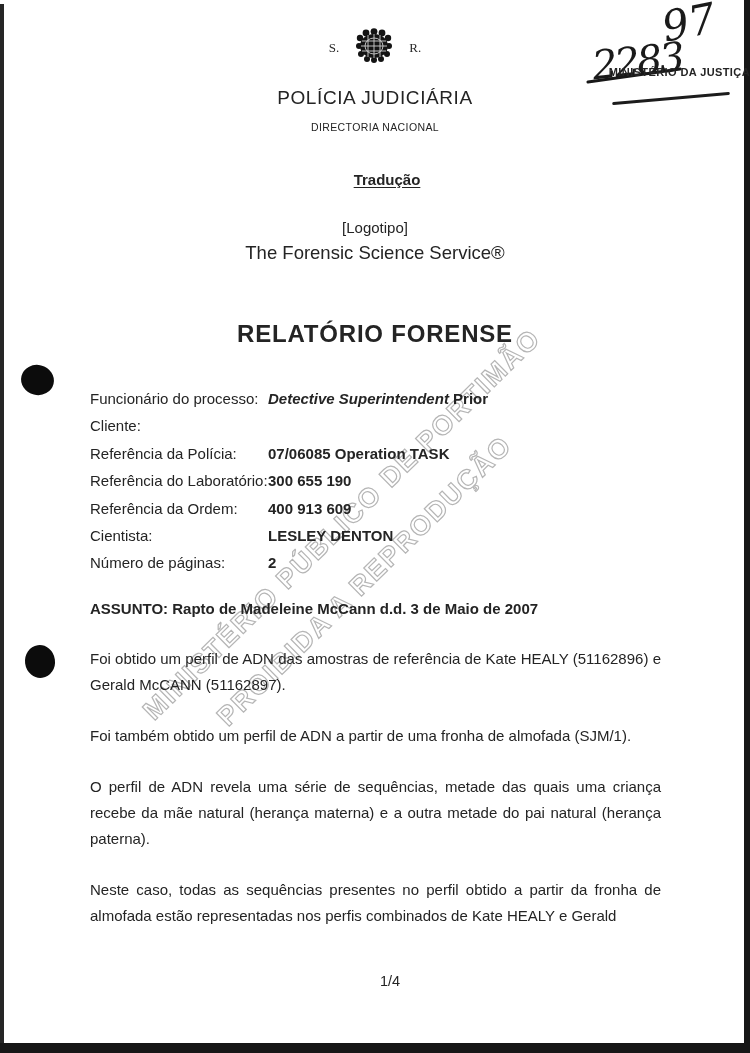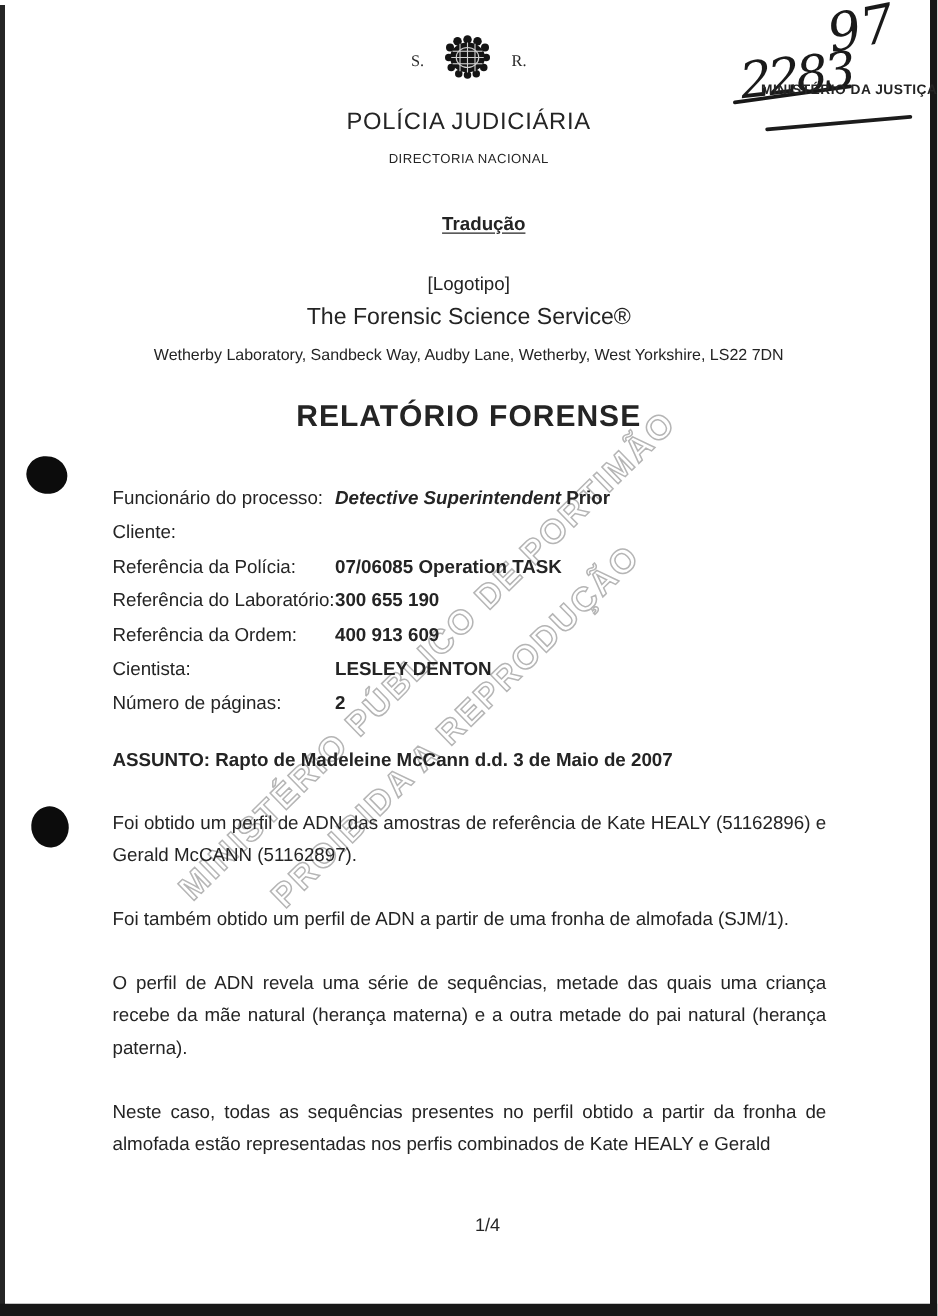--- a/index.html
+++ b/index.html
@@ -111,21 +111,20 @@
   <div class="abs centered ministry">MINISTÉRIO DA JUSTIÇA</div>
   <div class="abs centered agency">POLÍCIA JUDICIÁRIA</div>
   <div class="abs centered directorate">DIRECTORIA NACIONAL</div>
 
   <div class="abs centered traducao">
     <span>Tradução</span>
   </div>
 
   <div class="abs centered logotipo">[Logotipo]</div>
   <div class="abs centered service-name">The Forensic Science Service®</div>
-  <div class="abs centered service-address">Wetherby Laboratory, Sandbeck Way, Audby Lane, Wetherby, West Yorkshire, LS22 7DN</div>
 
   <div class="abs centered report-title">RELATÓRIO FORENSE</div>
 
   <div class="abs fields">
     <div class="field-row">
       <span class="fl">Funcionário do processo:</span>
       <span><span class="fv-italic">Detective Superintendent</span><span class="fv"> Prior</span></span>
     </div>
     <div class="field-row">
       <span class="fl">Cliente:</span>

